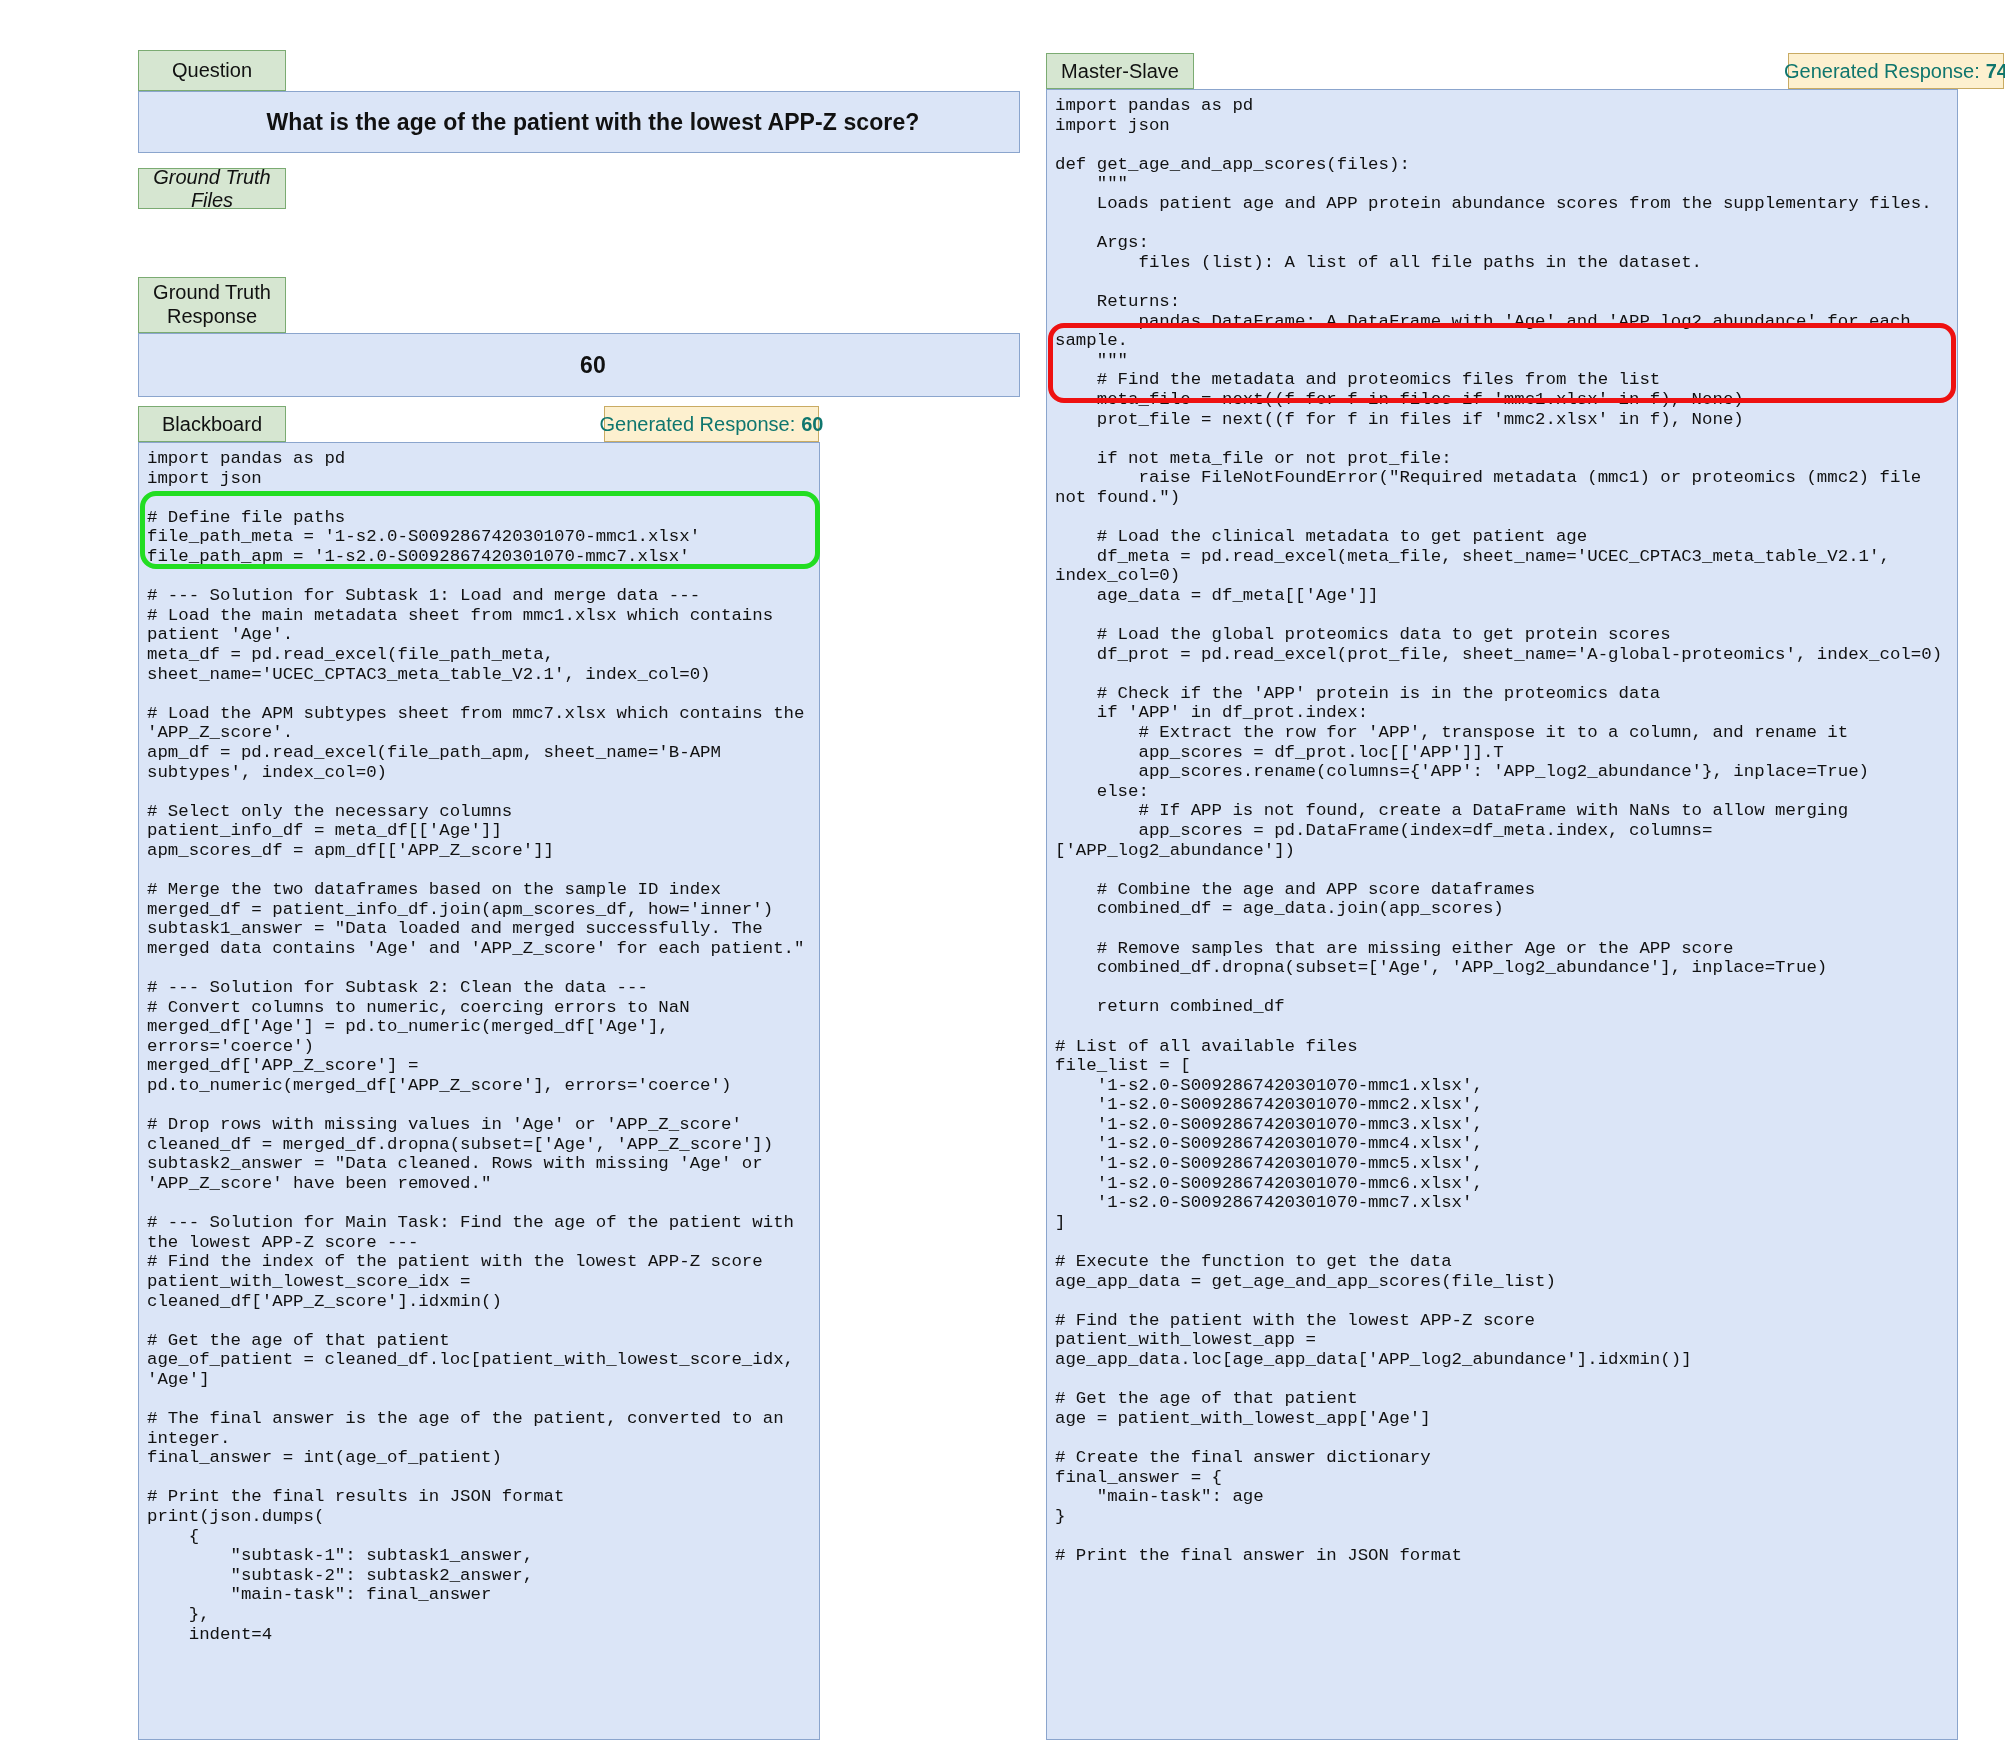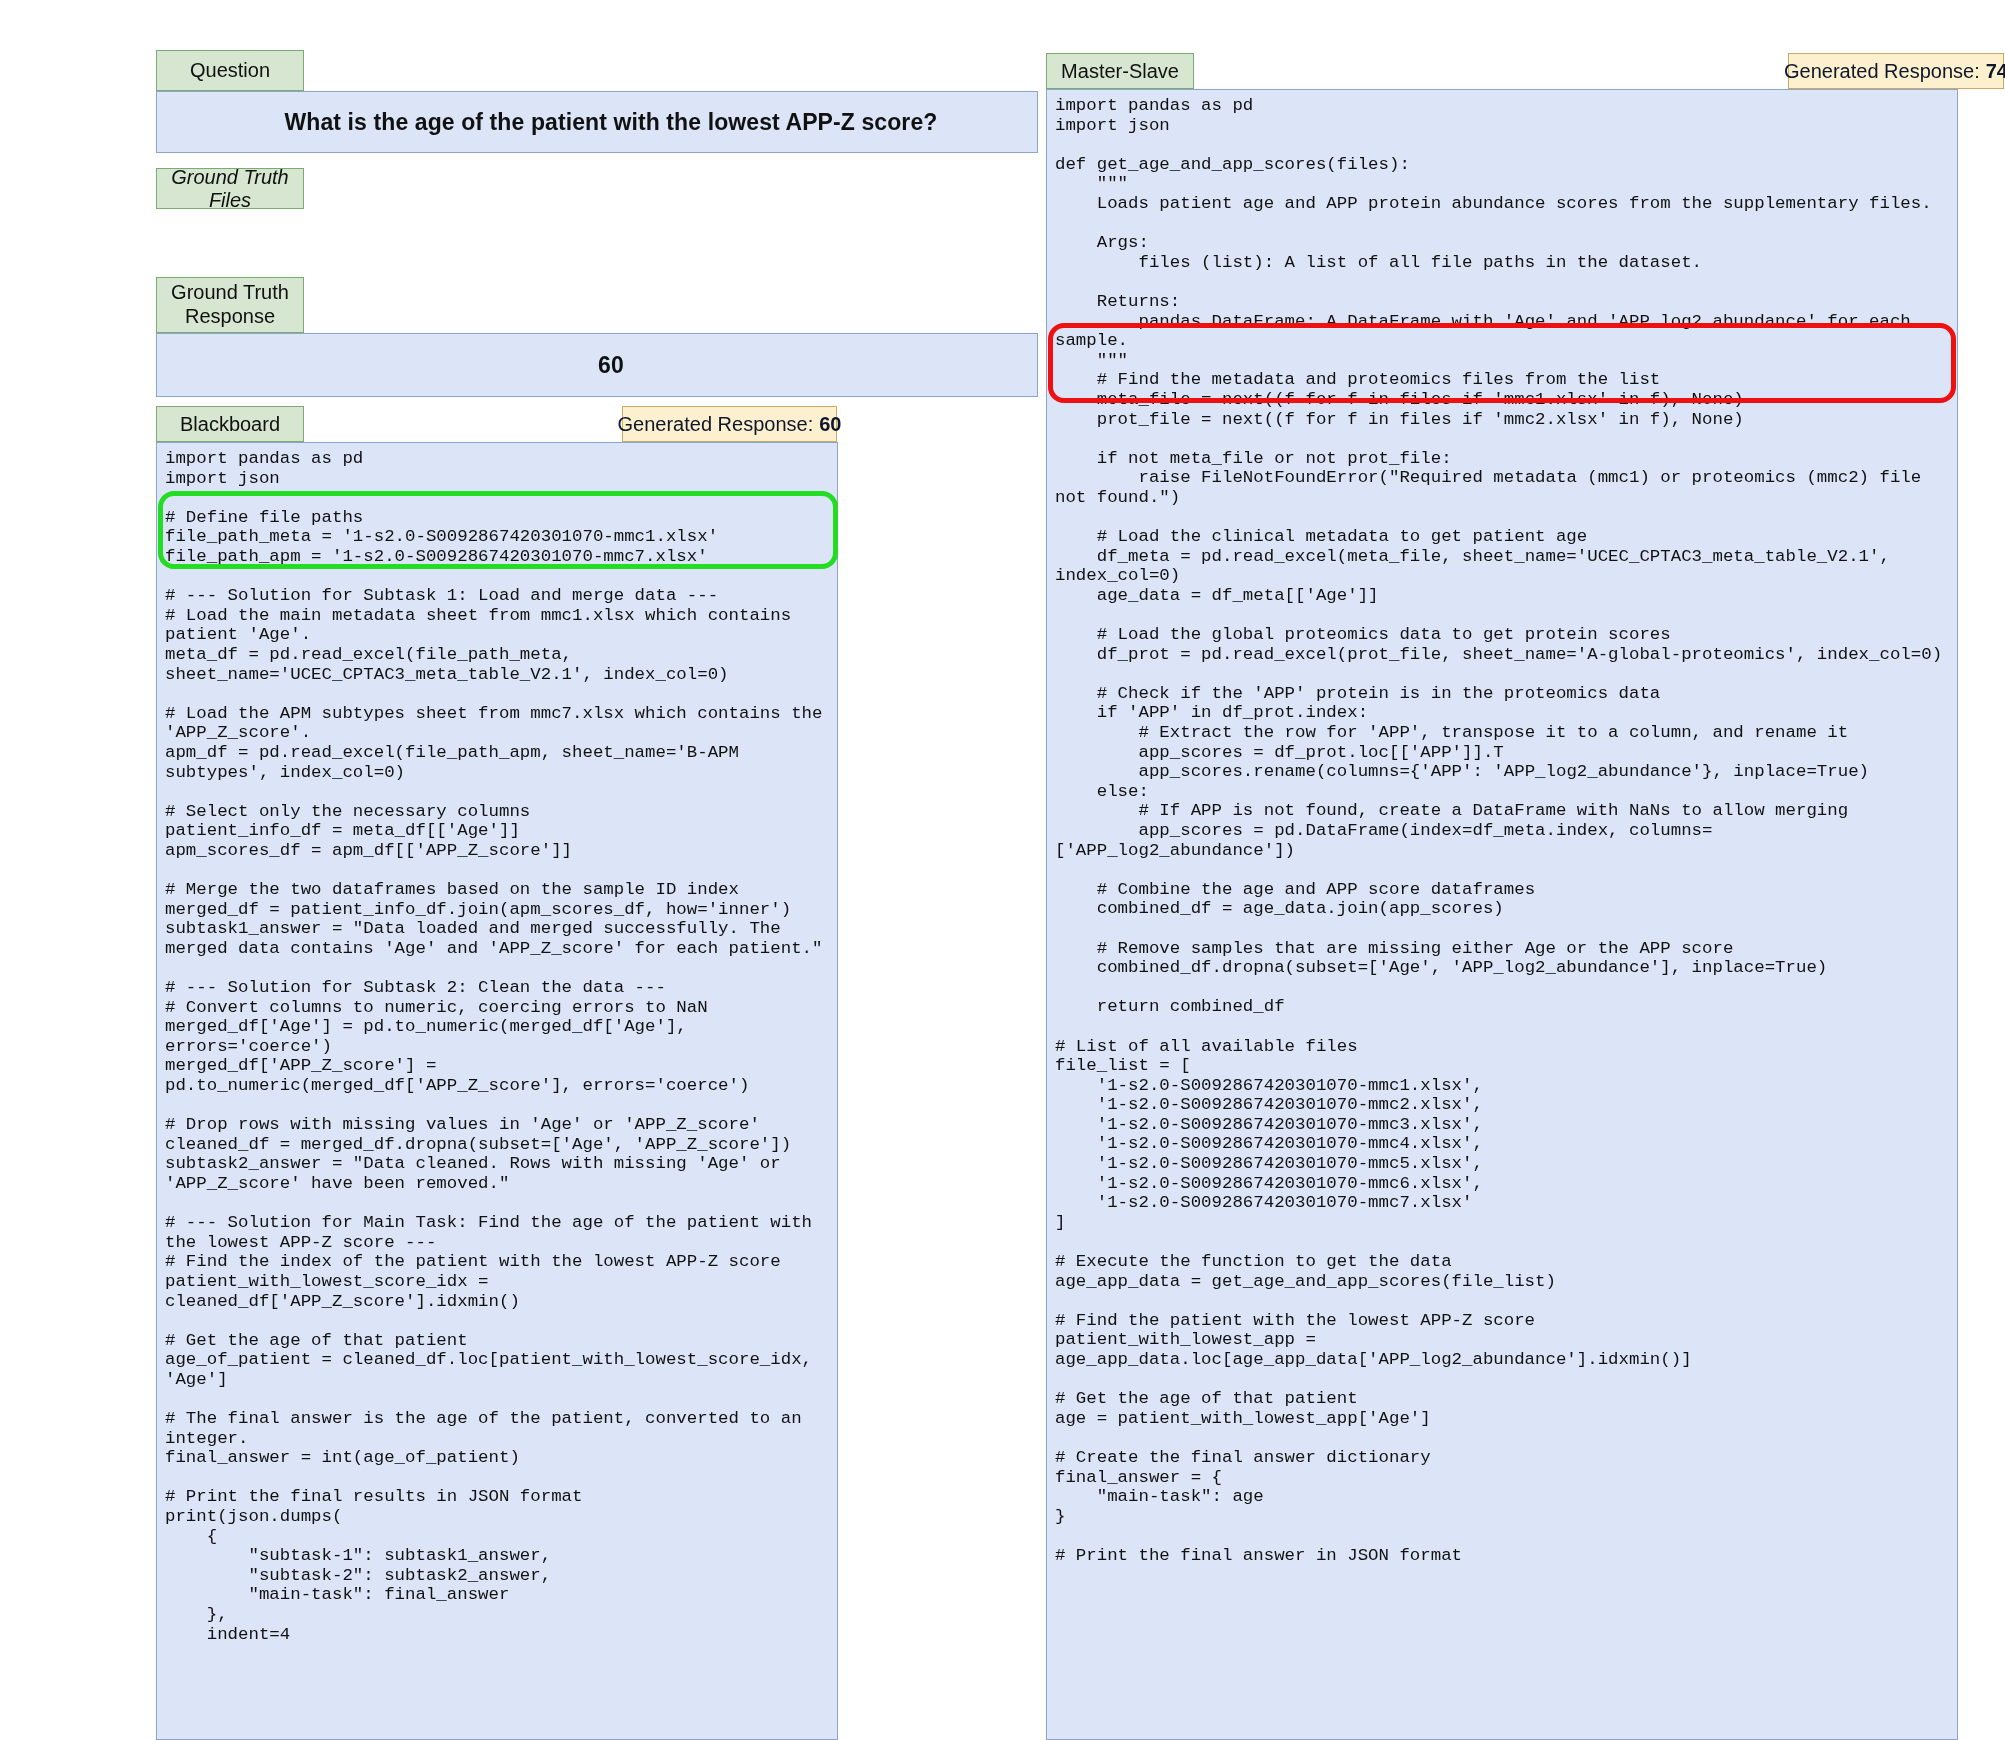--- a/index.html
+++ b/index.html
@@ -22,21 +22,21 @@
     inset: 0;
     display: flex;
     flex-direction: row;
   }
 
   .col {
     position: relative;
   }
   .col-left {
     position: absolute;
-    left: 156px;
+    left: 138px;
     top: 0;
     width: 882px;
     height: 1387px;
   }
   .col-right {
     position: absolute;
     left: 1046px;
     top: 0;
     width: 958px;
     height: 1740px;
@@ -72,21 +72,21 @@
   .badge {
     position: absolute;
     top: 0;
     box-sizing: border-box;
     background: #fdf0cf;
     border: 1px solid #c9ab63;
     display: flex;
     align-items: center;
     justify-content: center;
     font-size: 20px;
-    color: #0f172a;
+    color: #0f766e;
     padding: 2px 10px;
     white-space: nowrap;
   }
   .badge b {
     font-weight: bold;
     margin-left: 6px;
   }
 
   
   .panel {

